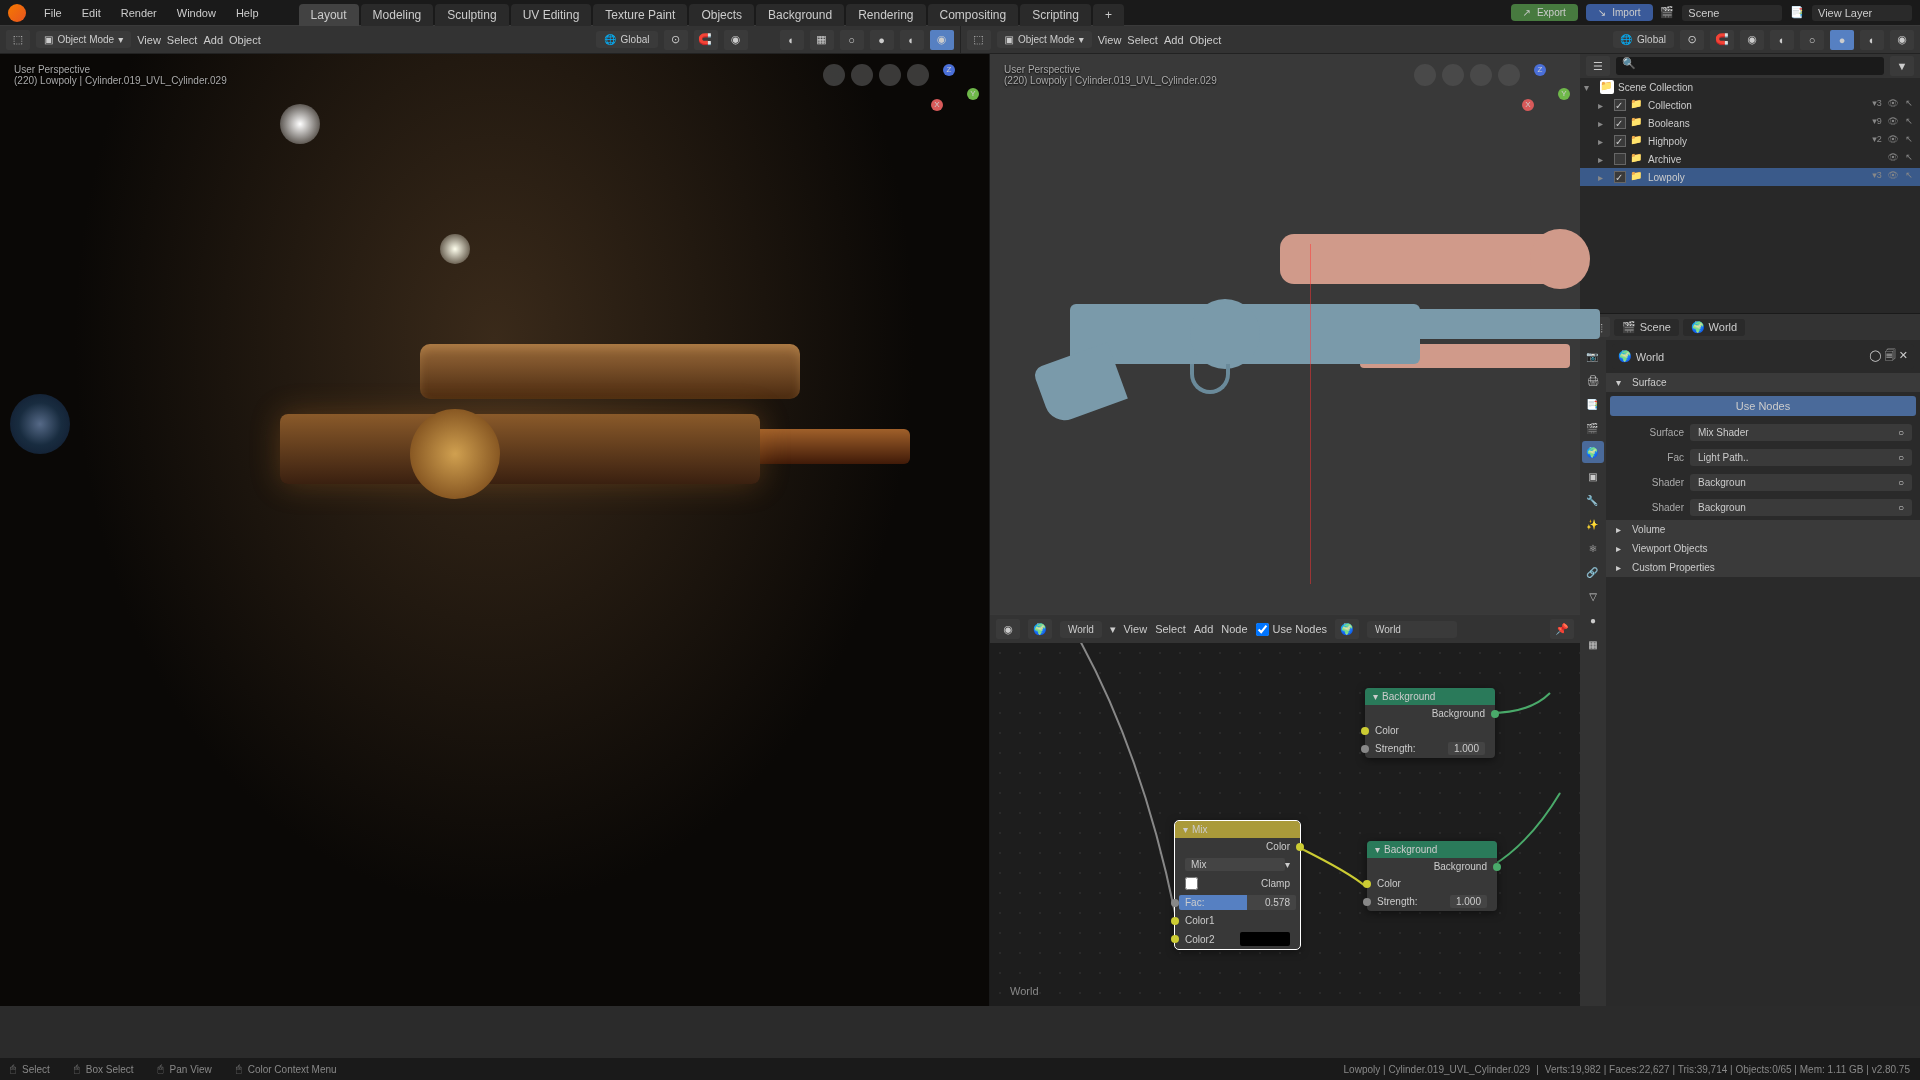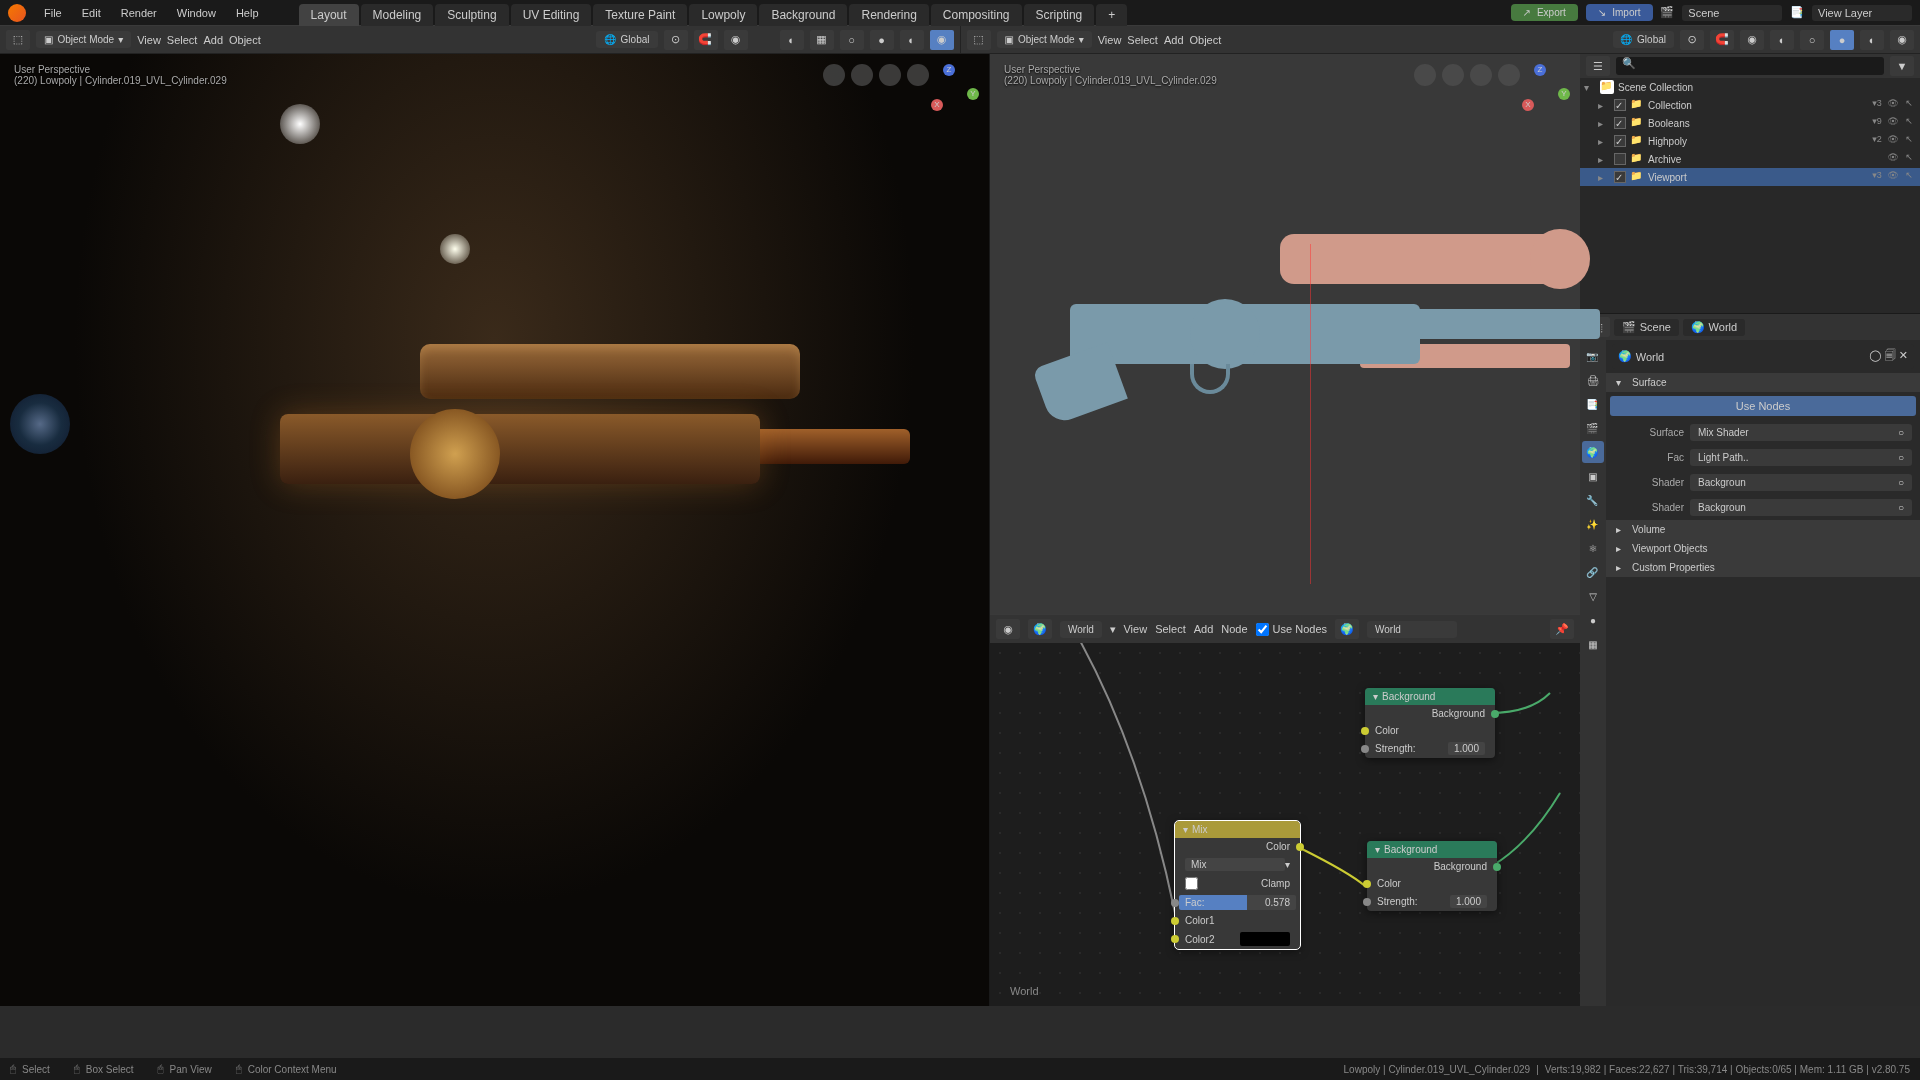--- a/index.html
+++ b/index.html
@@ -111,21 +111,21 @@
   <div class="menu-item">Edit</div>
   <div class="menu-item">Render</div>
   <div class="menu-item">Window</div>
   <div class="menu-item">Help</div>
   <div class="tabs">
     <div class="tab active">Layout</div>
     <div class="tab">Modeling</div>
     <div class="tab">Sculpting</div>
     <div class="tab">UV Editing</div>
     <div class="tab">Texture Paint</div>
-    <div class="tab">Lowpoly</div>
+    <div class="tab">Objects</div>
     <div class="tab">Background</div>
     <div class="tab">Rendering</div>
     <div class="tab">Compositing</div>
     <div class="tab">Scripting</div>
     <div class="tab">+</div>
   </div>
   <div class="right">
     <div class="pill export">↗ <span>Export</span></div>
     <div class="pill import">↘ <span>Import</span></div>
     <span>🎬</span>
@@ -382,21 +382,21 @@
           <span class="name">Archive</span>
         <span class="extras">
             <span class="ex-ic">👁</span>
             <span class="ex-ic">↖</span>
           </span>
       </div>
       <div class="tree-item ind1 sel">
         <span class="disclosure">▸</span>
           <span class="chk">✓</span>
           <span class="icn">📁</span>
-          <span class="name">Viewport</span>
+          <span class="name">Lowpoly</span>
         <span class="extras">
             <span class="ex-ic">▾<span>3</span></span>
             <span class="ex-ic">👁</span>
             <span class="ex-ic">↖</span>
           </span>
       </div>
     </div>
 
     <div class="scene-hdr">
       <div class="tb-icon btn">⬚</div>

